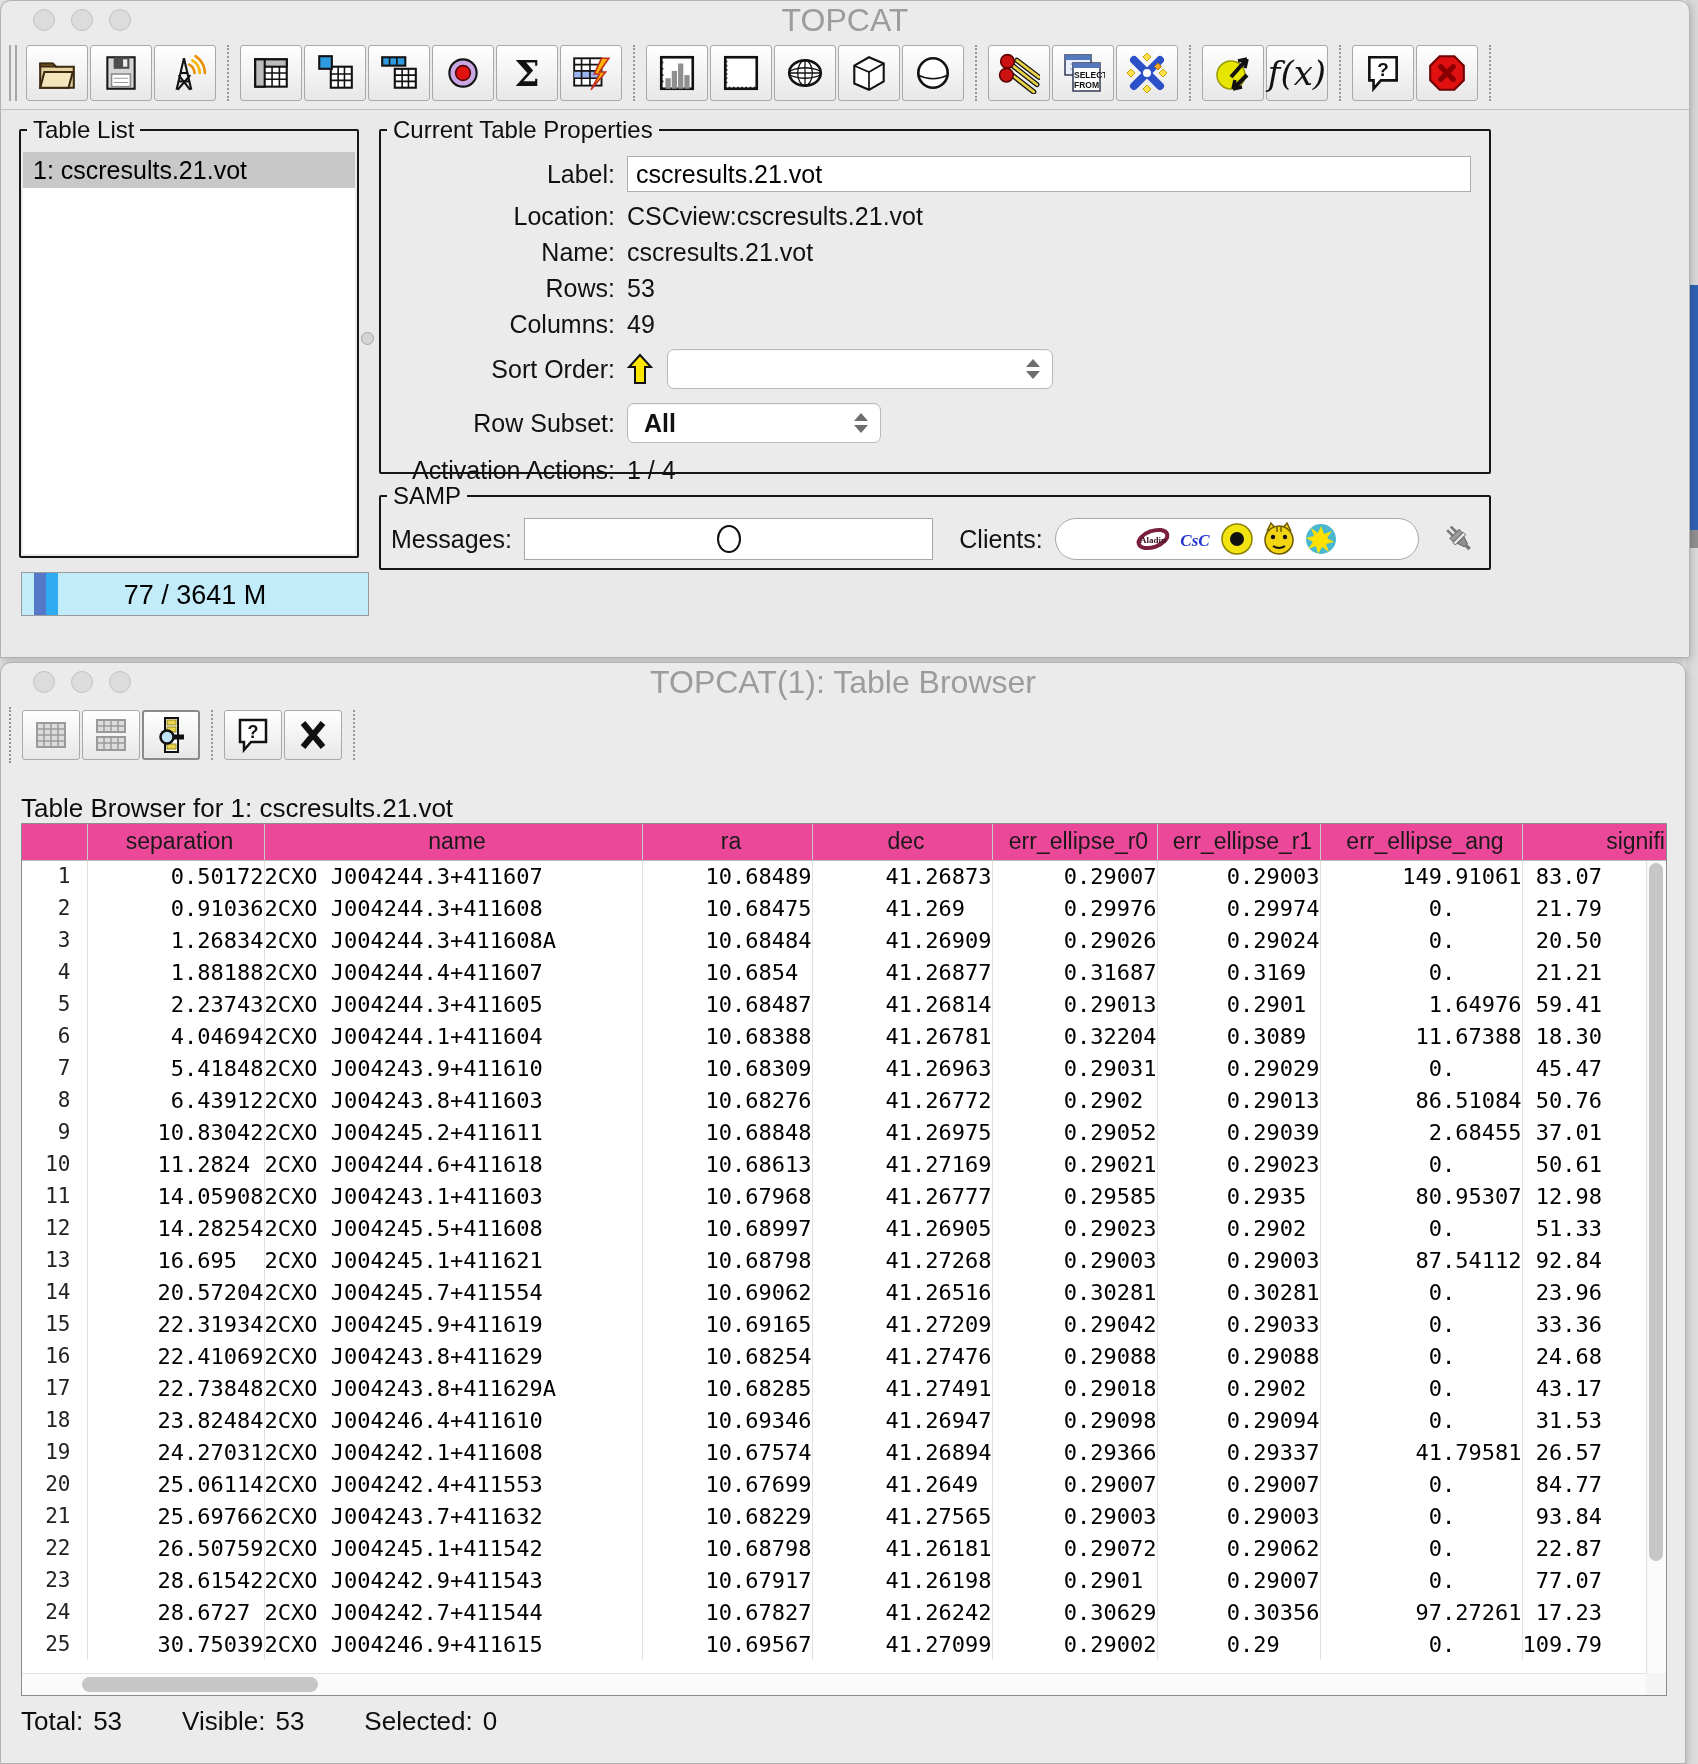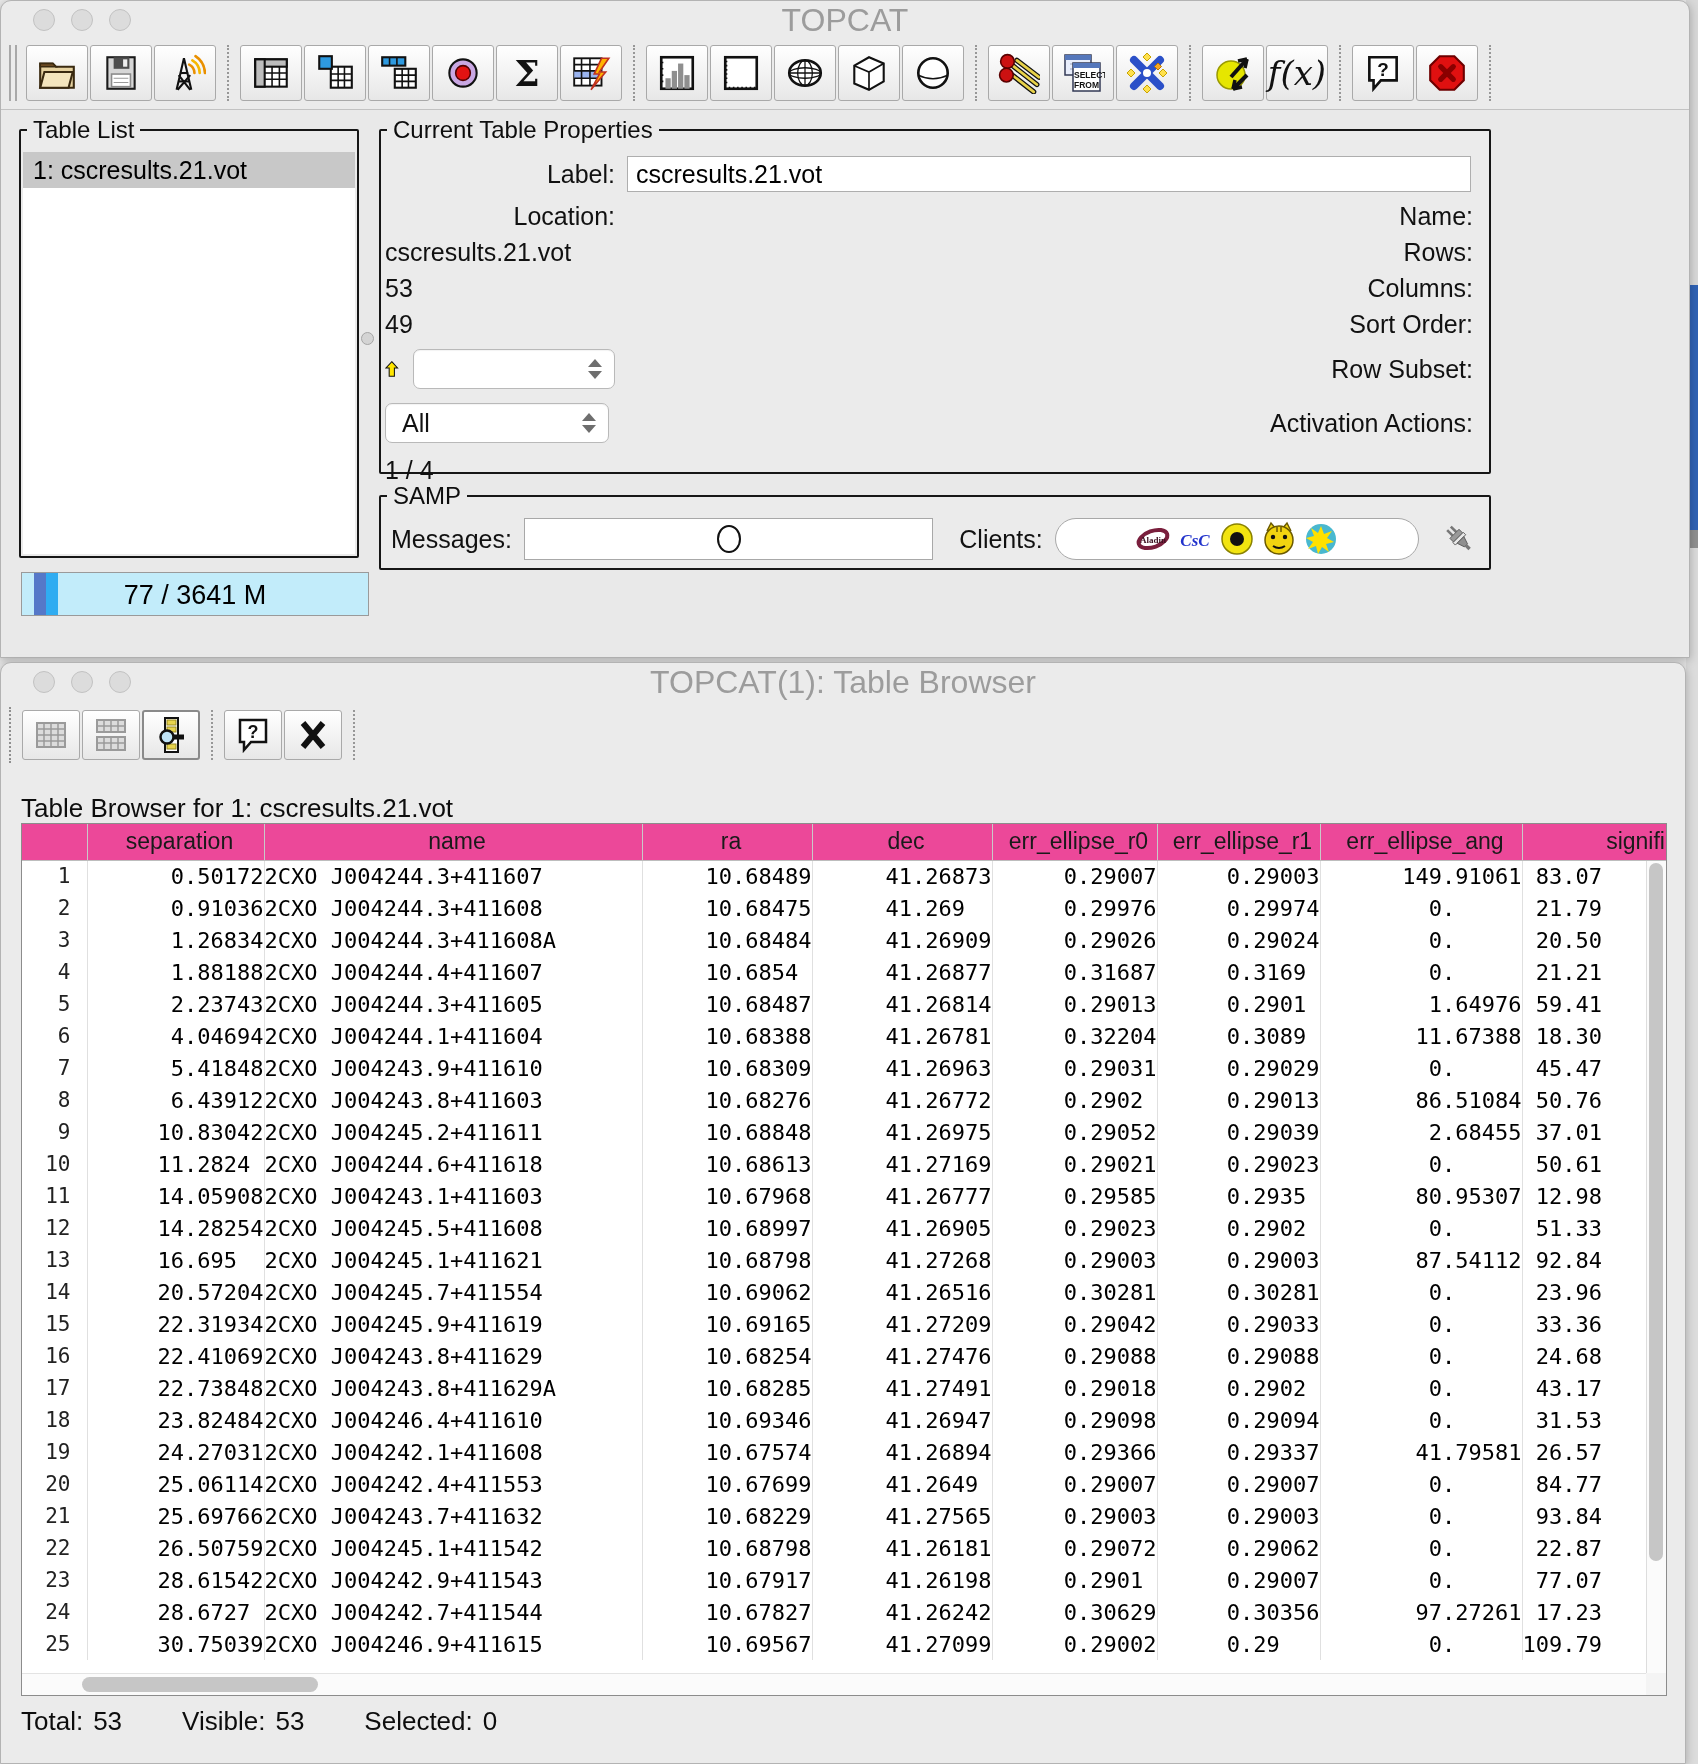--- a/index.html
+++ b/index.html
@@ -56,21 +56,21 @@
   .text-field { width:844px; height:36px; border:1px solid #aeaeae; background:#fff; font-size:25px;
                 font-family:"Liberation Sans",sans-serif; padding:0 8px; }
   .combo { position:relative; height:40px; background:#fff; border:1px solid #b9b9b9; border-radius:7px;
            display:flex; align-items:center; box-shadow:inset 0 1px 1px rgba(0,0,0,.05); }
   .combo-text { font-size:25px; padding-left:16px; }
   .stepper { position:absolute; right:12px; top:50%; transform:translateY(-50%); display:flex; flex-direction:column; gap:4px; }
   .tri-up { width:0; height:0; border-left:7px solid transparent; border-right:7px solid transparent; border-bottom:8px solid #6e6e6e; }
   .tri-down { width:0; height:0; border-left:7px solid transparent; border-right:7px solid transparent; border-top:8px solid #6e6e6e; }
   .sort-row { display:flex; align-items:center; gap:14px; }
   .combo.sort { width:386px; }
-  .combo.subset { width:224px; }
+  .combo.subset { width:254px;font-weight:bold; }
 
   .samp-fs { position:absolute; left:378px; top:372px; width:1112px; height:88px; }
   .samp-row { display:flex; align-items:center; gap:12px; padding:8px 12px 0 10px; font-size:25px; }
   .inset-box { background:#fff; border:1px solid #a8a8a8; height:42px; display:flex; align-items:center; justify-content:center; }
   .msg-box { width:418px; }
   .spinner-circle { width:24px; height:28px; border:2.5px solid #111; border-radius:50%; }
   .clients-box { width:372px; gap:6px;border-radius:21px; }
   .client-ic { width:36px; height:36px; display:flex; align-items:center; justify-content:center; }
 
   
@@ -335,20 +335,21 @@
     </div>
     <div class="split-handle"></div>
 
     <fieldset class="props-fs">
       <legend>Current Table Properties</legend>
       <div class="props-grid">
         <div class="plabel">Label:</div>
         <div><input class="text-field" value="cscresults.21.vot" style=""></div>
 
         <div class="plabel">Location:</div>
+        <div class="pvalue">CSCview:cscresults.21.vot</div>
 
         <div class="plabel">Name:</div>
         <div class="pvalue">cscresults.21.vot</div>
 
         <div class="plabel">Rows:</div>
         <div class="pvalue">53</div>
 
         <div class="plabel">Columns:</div>
         <div class="pvalue">49</div>
 

